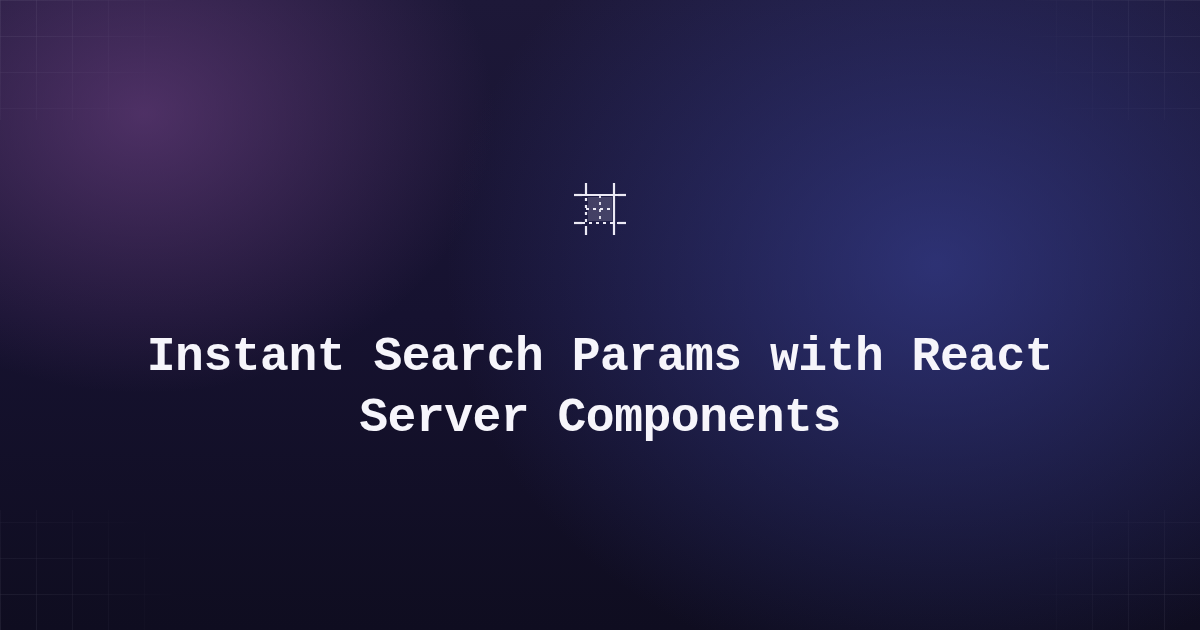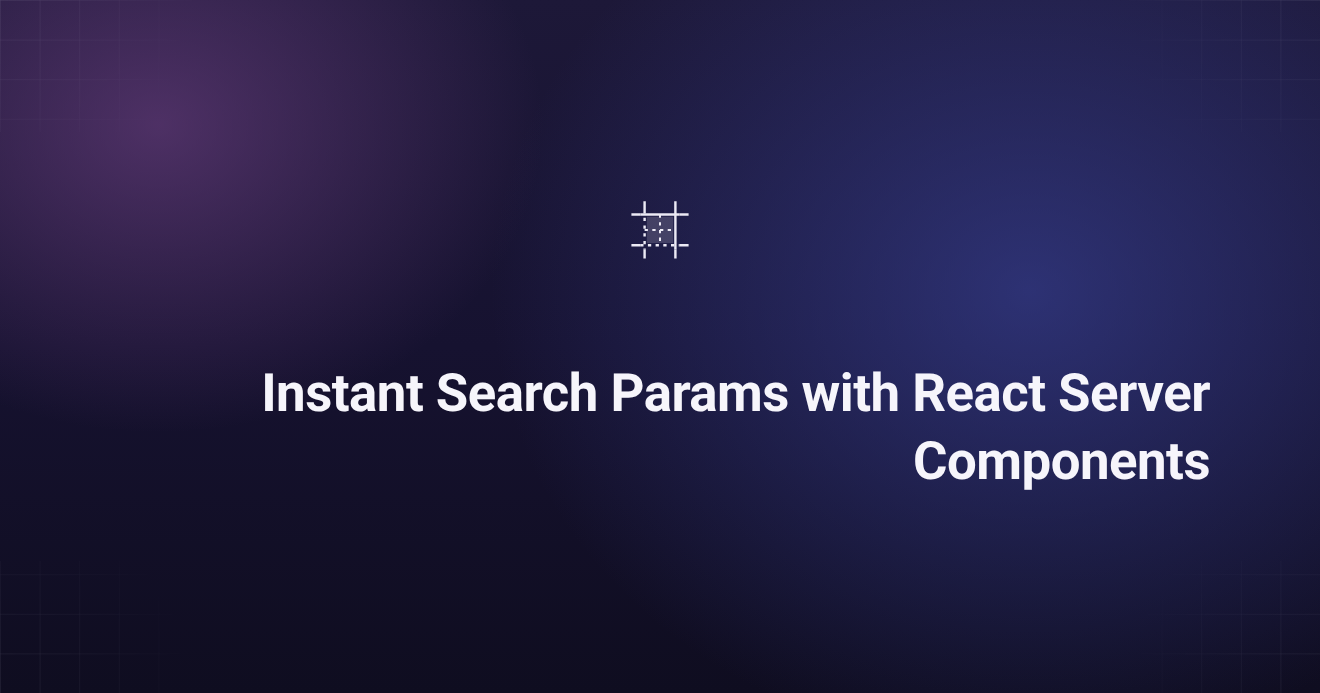--- a/index.html
+++ b/index.html
@@ -45,24 +45,25 @@
   .logo {
     width: 56px;
     height: 56px;
     color: #eceaf5;
     margin-top: 40px;
   }
   .title {
     color: #f6f5fb;
     font-size: 48px;
     font-weight: 700;
-    text-align: right;
+    text-align: center;
     line-height: 1.28;
     letter-spacing: -0.01em;
     max-width: 1000px;
+    font-family: Liberation Mono, monospace;
   }
 </style>
 </head>
 <body>
 
 <div class="bg"></div>
 <div class="grid-corner grid-tl"></div>
 <div class="grid-corner grid-tr"></div>
 <div class="grid-corner grid-bl"></div>
 <div class="grid-corner grid-br"></div>

